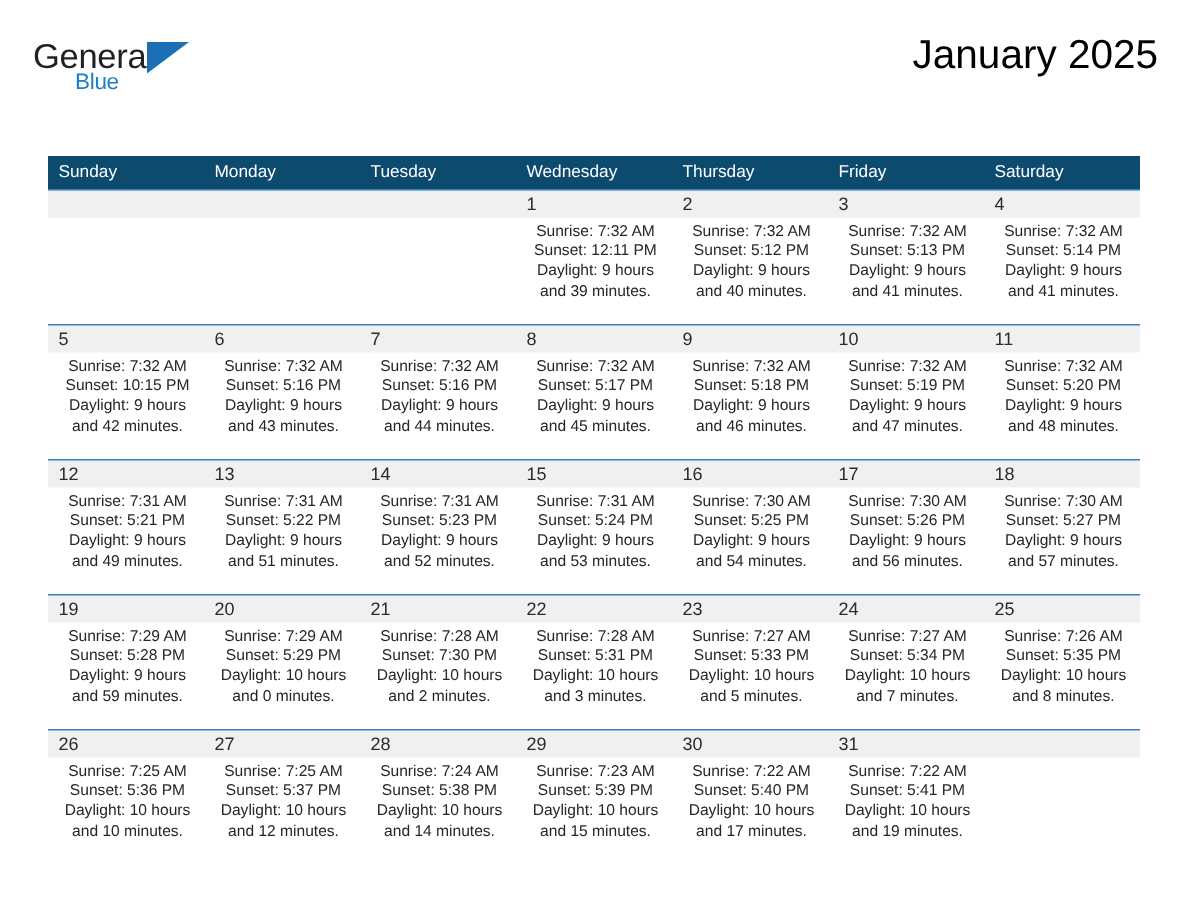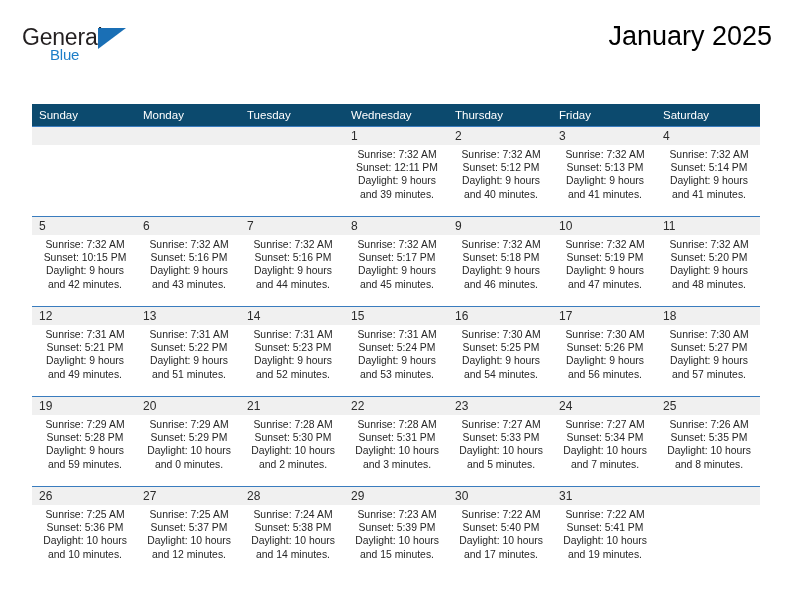--- a/index.html
+++ b/index.html
@@ -365,21 +365,21 @@
             <div>Sunrise: 7:29 AM</div>
             <div>Sunset: 5:29 PM</div>
             <div>Daylight: 10 hours</div>
             <div>and 0 minutes.</div>
           </div>
         </td>
         <td>
           <span class="daynum">21</span>
           <div class="details">
             <div>Sunrise: 7:28 AM</div>
-            <div>Sunset: 5:30 PM</div>
+            <div>Sunset: 7:30 PM</div>
             <div>Daylight: 10 hours</div>
             <div>and 2 minutes.</div>
           </div>
         </td>
         <td>
           <span class="daynum">22</span>
           <div class="details">
             <div>Sunrise: 7:28 AM</div>
             <div>Sunset: 5:31 PM</div>
             <div>Daylight: 10 hours</div>

